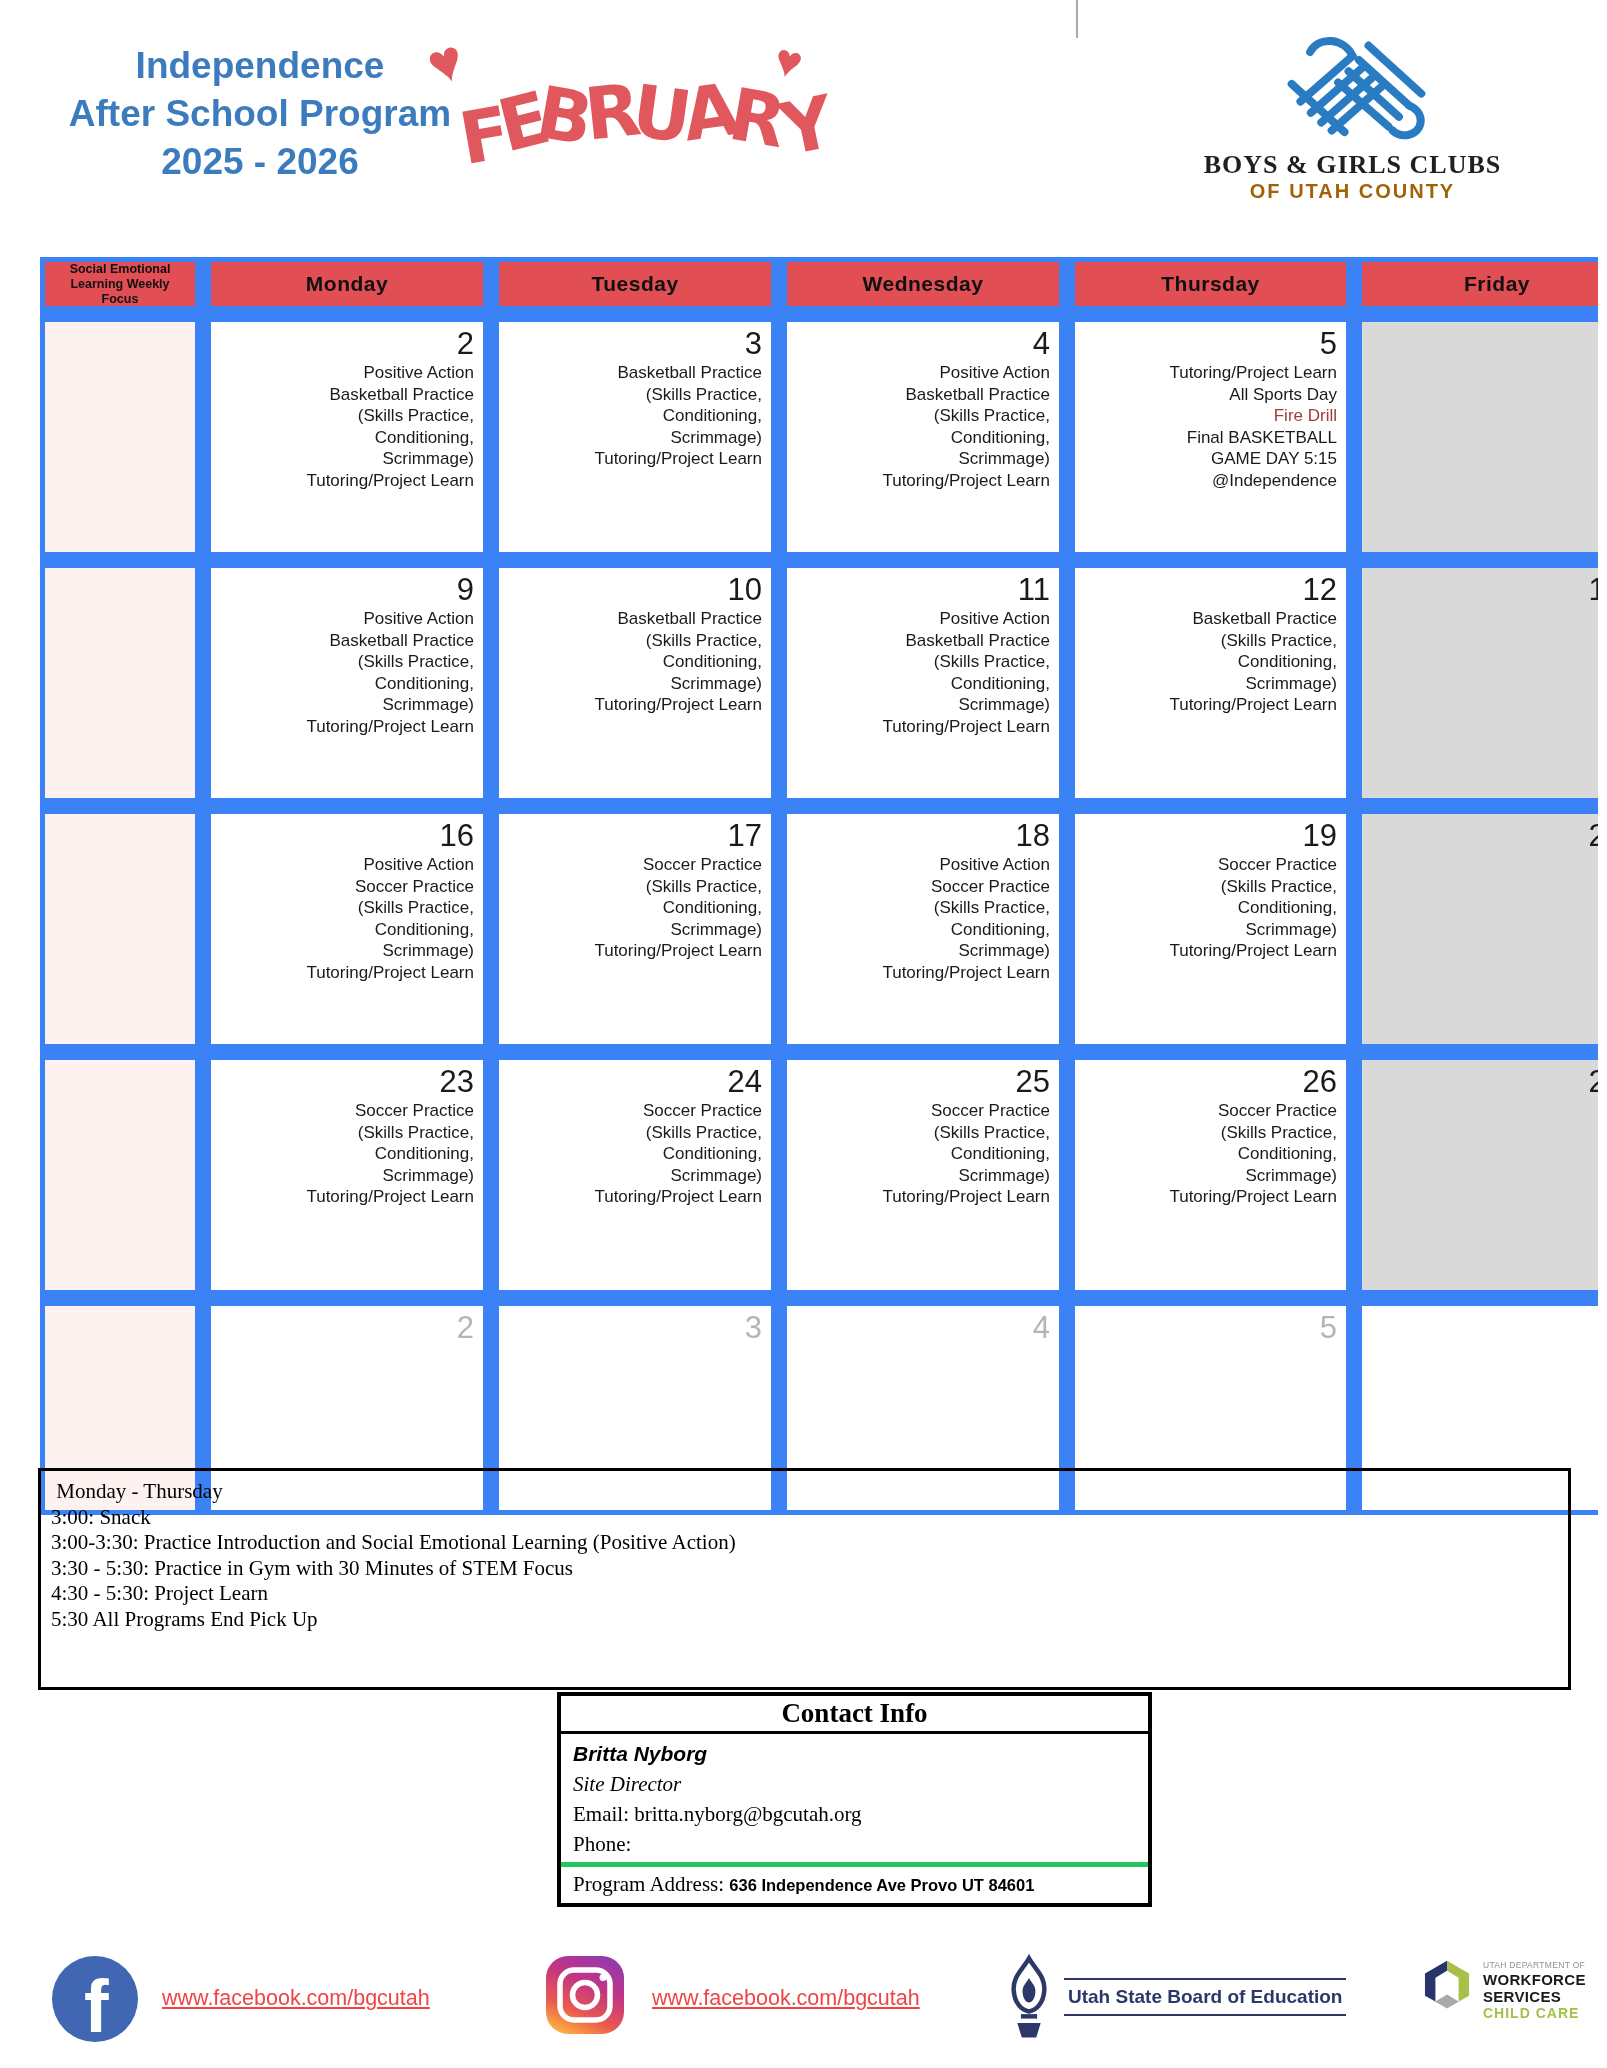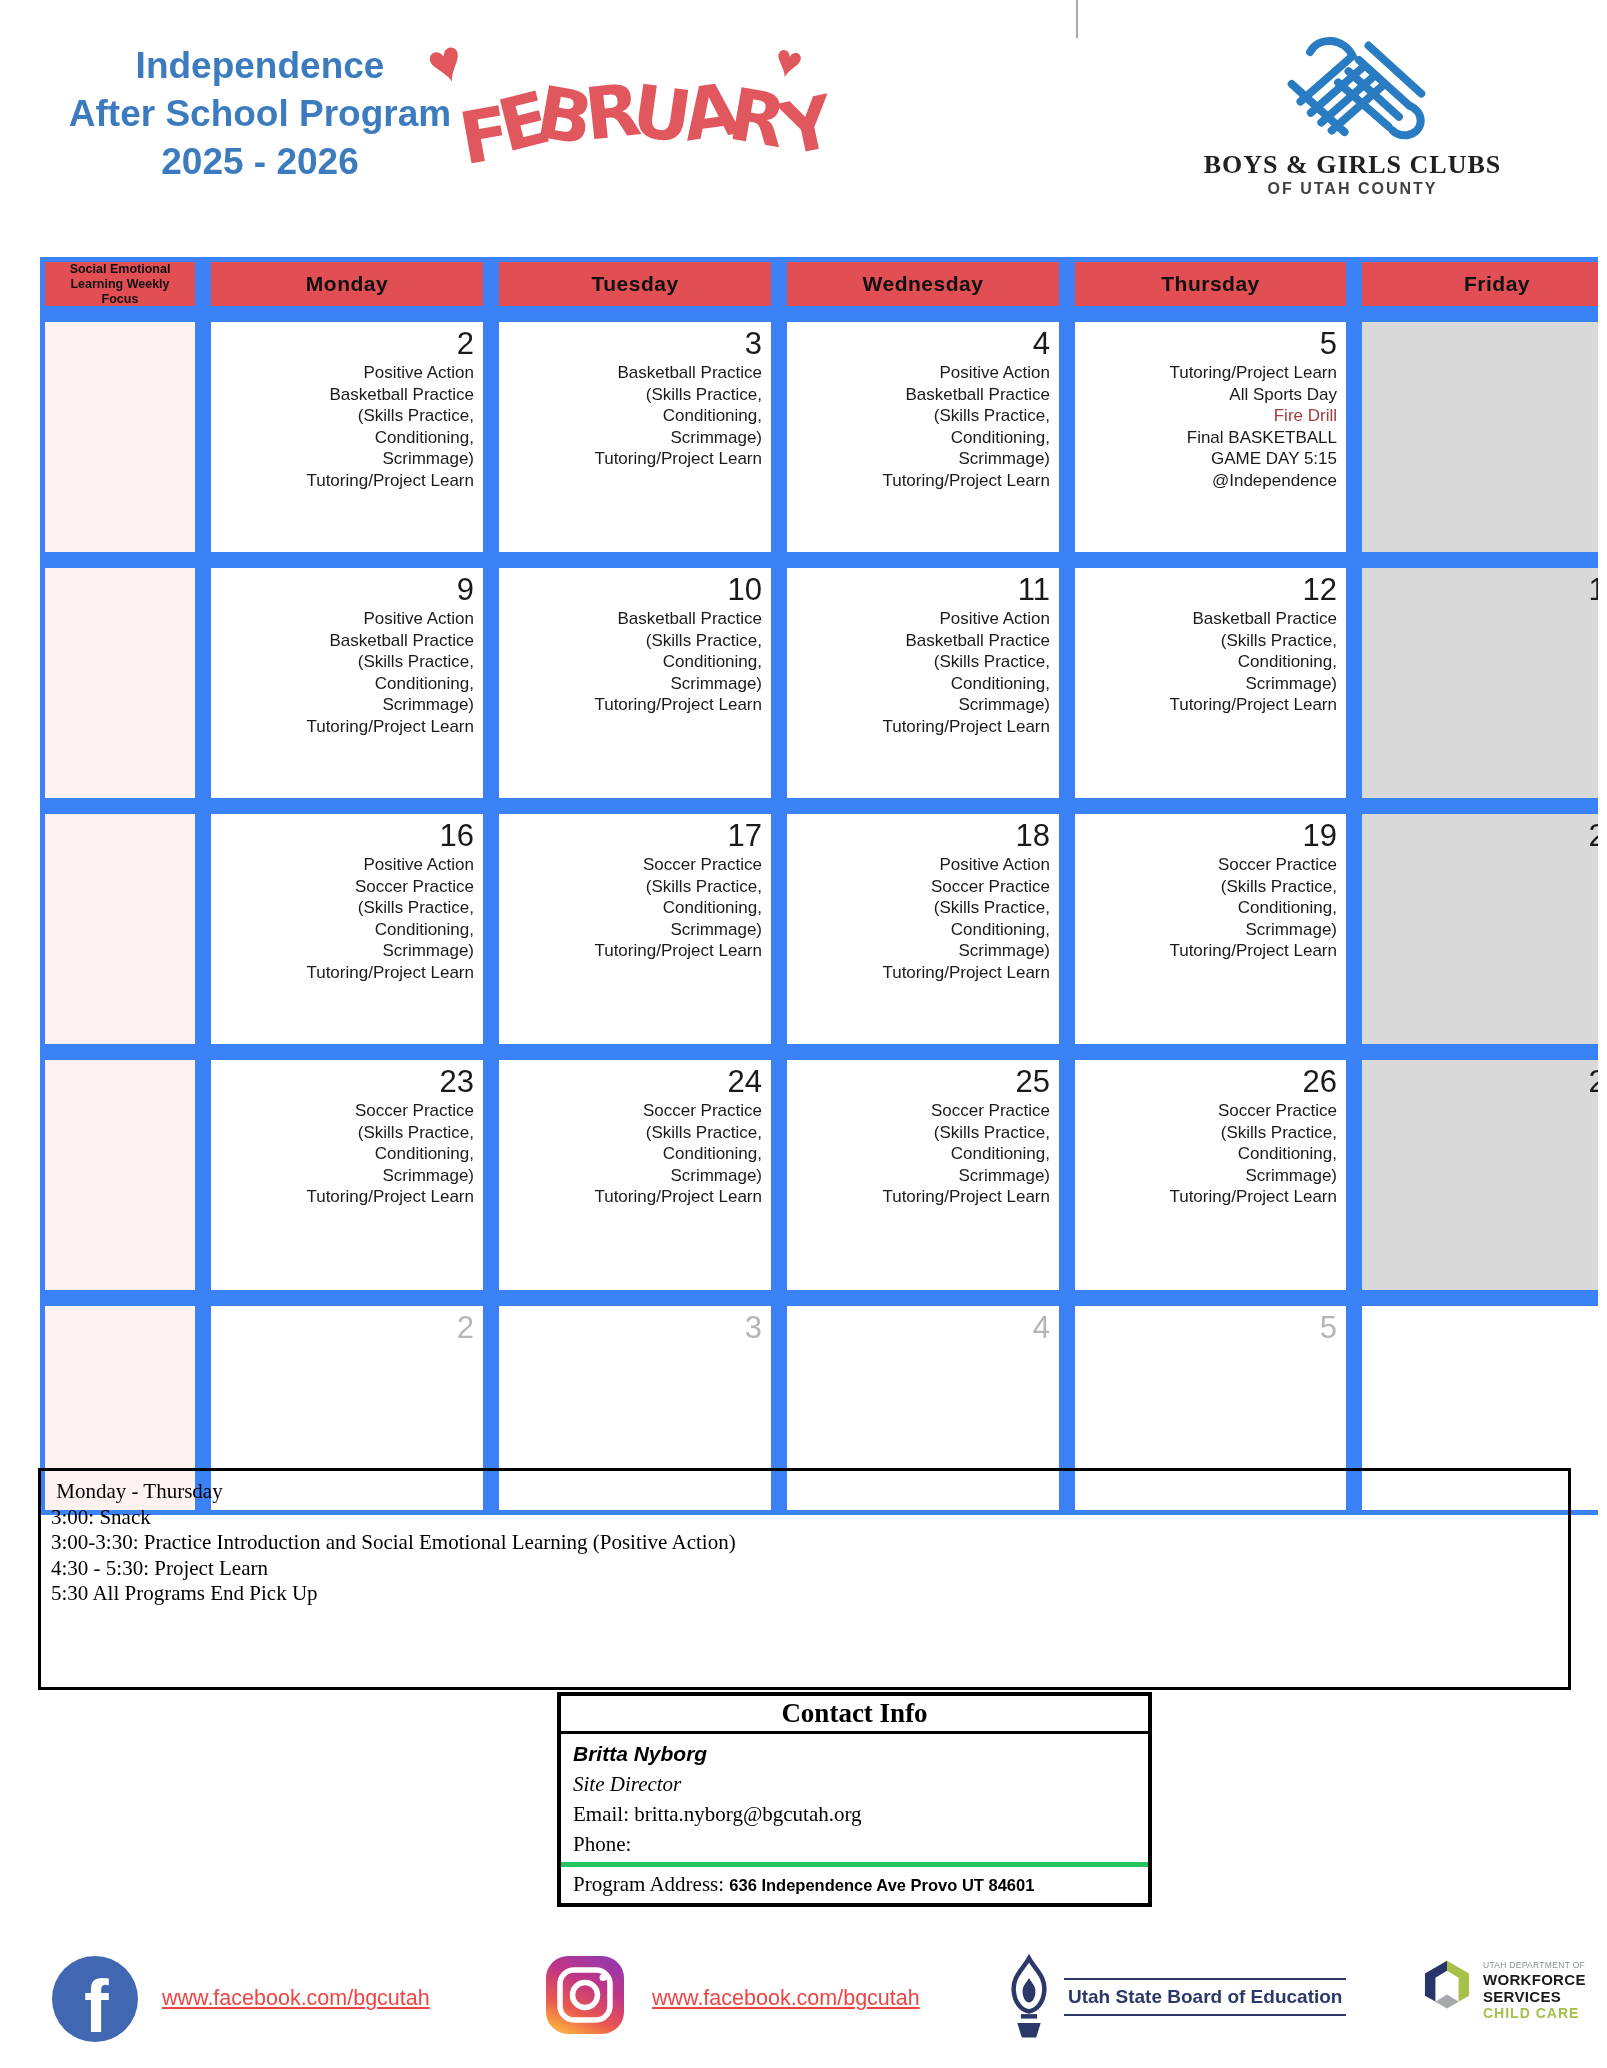--- a/index.html
+++ b/index.html
@@ -16,21 +16,21 @@
   .feb-letters span { display:inline-block; font-family:"DejaVu Sans", sans-serif; font-weight:bold;
     font-size:72px; color:#e0585e; margin:0 -4px; }
   .feb-heart { position:absolute; color:#e0585e; }
   .feb-heart.h1 { left:-2px; top:-14px; font-size:58px; transform:rotate(-18deg); }
   .feb-heart.h2 { right:18px; top:-8px;  font-size:46px; transform:rotate(14deg); }
 
   .bgc-logo { position:absolute; left:1180px; top:28px; width:345px; text-align:center; }
   .bgc-logo svg { display:block; margin:0 auto; }
   .bgc-name { font-family:"Liberation Serif", serif; font-weight:bold; font-size:26px;
     color:#231f20; letter-spacing:1px; margin-top:2px; }
-  .bgc-sub { font-weight:bold; font-size:16px; color:#404040; letter-spacing:2px; }
+  .bgc-sub { font-weight:bold; font-size:20px; color:#a16207; letter-spacing:2px; }
 
   
   .calendar { position:absolute; left:40px; top:257px;
     display:grid; grid-template-columns:150px 272px 272px 272px 271px 270px;
     grid-template-rows:44px 230px 230px 230px 230px 204px;
     gap:16px; padding:5px; background:#3b82f6; }
   .cell { background:#fff; }
   .hdr { background:#e14e53; display:flex; align-items:center; justify-content:center;
     font-weight:bold; font-size:21px; color:#111; letter-spacing:.5px; }
   .corner { font-size:12.5px; line-height:15px; text-align:center; padding:2px 8px; letter-spacing:0; }
@@ -297,20 +297,21 @@
       <div class="cell day-cell muted">
         <div class="day-num">6</div>
       </div>
     </div>
 
   <div class="schedule">
     <div class="schedule-lines">
         <div class="schedule-line"> Monday - Thursday</div>
         <div class="schedule-line">3:00: Snack</div>
         <div class="schedule-line">3:00-3:30: Practice Introduction and Social Emotional Learning (Positive Action)</div>
+        <div class="schedule-line">3:30 - 5:30: Practice in Gym with 30 Minutes of STEM Focus</div>
         <div class="schedule-line">4:30 - 5:30: Project Learn</div>
         <div class="schedule-line">5:30 All Programs End Pick Up</div>
       </div>
   </div>
 
   <div class="contact">
     <div class="contact-title">Contact Info</div>
     <div class="contact-body">
       <div class="contact-name">Britta Nyborg</div>
       <div class="contact-role">Site Director</div>

